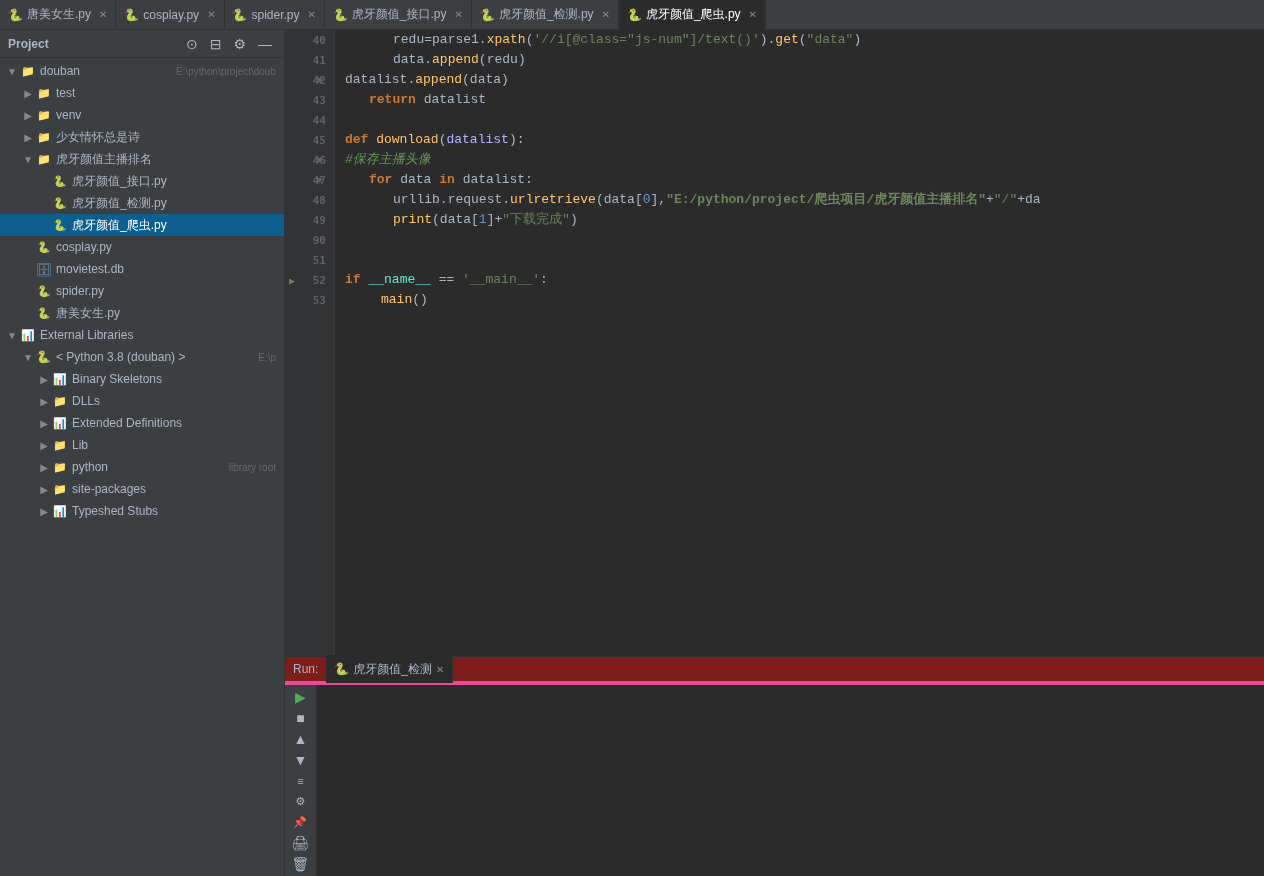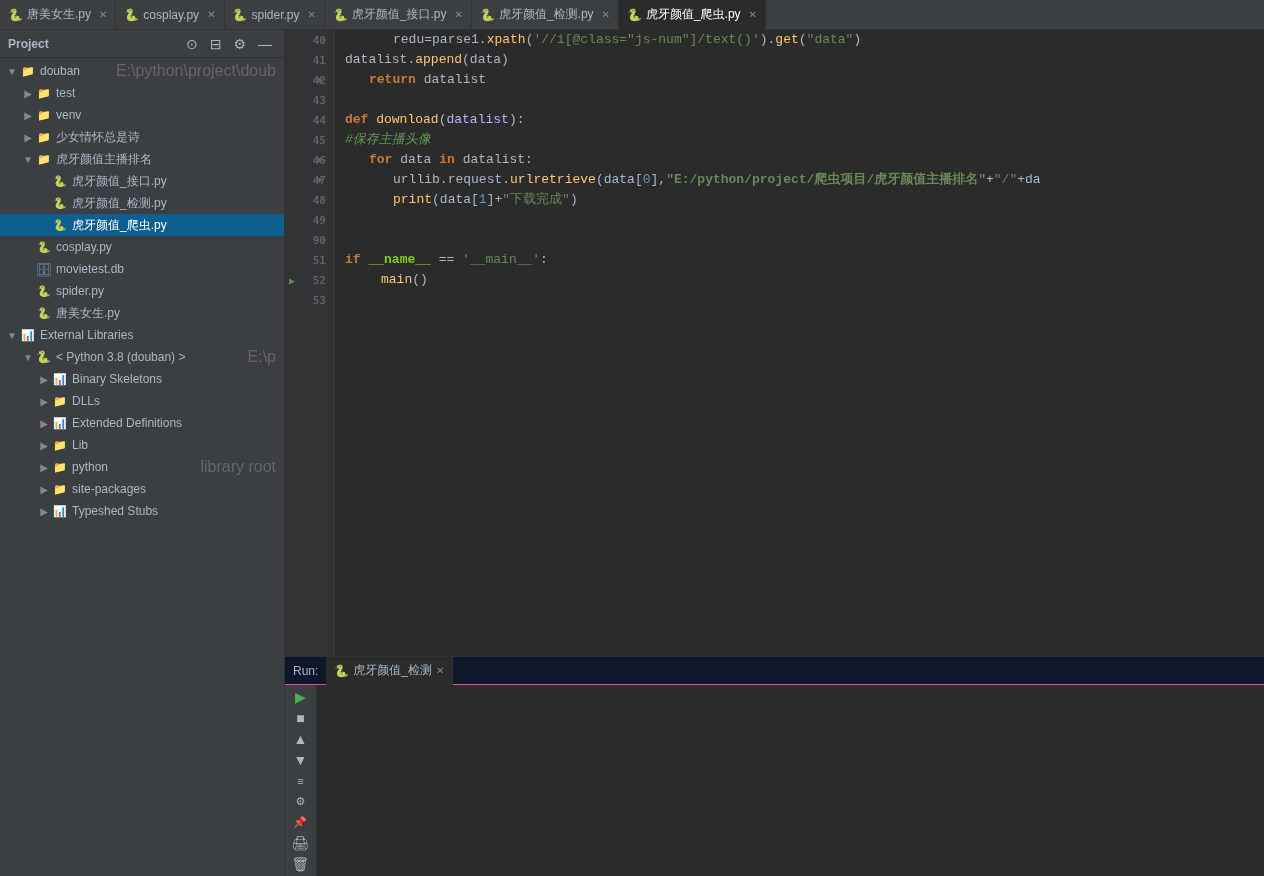--- a/index.html
+++ b/index.html
@@ -95,21 +95,21 @@
       width: 16px;
       height: 16px;
       flex-shrink: 0;
       margin-right: 4px;
       display: flex;
       align-items: center;
       justify-content: center;
       font-size: 11px;
     }
     .tree-item .item-label { flex: 1; overflow: hidden; text-overflow: ellipsis; }
-    .tree-item .item-hint { color: #666; font-size: 16px; margin-left: 4px; }
+    .tree-item .item-hint { color: #666; font-size: 10px; margin-left: 4px; }
 
     
     .indent-0 { padding-left: 4px; }
     .indent-1 { padding-left: 20px; }
     .indent-2 { padding-left: 36px; }
 
     
     .editor-area {
       flex: 1;
       display: flex;
@@ -179,37 +179,37 @@
     .kw { color: #cc7832; font-weight: bold; }
     .fn { color: #ffc66d; }
     .str { color: #6a8759; }
     .num { color: #6897bb; }
     .comment { color: #629755; font-style: italic; }
     .var { color: #a9b7c6; }
     .op { color: #a9b7c6; }
     .bracket { color: #a9b7c6; }
     .method { color: #ffc66d; }
     .param { color: #b5b5ff; }
-    .special { color: #84cc16; font-weight: bold; }
+    .special { color: #5eead4; }
     .path-str { color: #6a8759; font-weight: bold; }
 
     
     .bottom-panel {
       height: 220px;
       background: #2b2b2b;
       border-top: 1px solid #323232;
       display: flex;
       flex-direction: column;
       flex-shrink: 0;
     }
     .run-tab-bar {
       display: flex;
       align-items: center;
-      background: #0f172a;
-      border-bottom: 1px solid #ec4899;
+      background: #7f1d1d;
+      border-bottom: 4px solid #ec4899;
       height: 28px;
       padding-left: 8px;
     }
     .run-label {
       font-size: 12px;
       color: #a9b7c6;
       margin-right: 8px;
     }
     .run-tab {
       display: flex;
@@ -518,20 +518,23 @@
             <span>53</span>
           </div>
         </div>
 
         <div class="code-area">
 
           <div class="code-line">
             <span style="margin-left:48px;"><span class="var">redu</span><span class="op">=</span><span class="var">parse1</span><span class="op">.</span><span class="method">xpath</span><span class="bracket">(</span><span class="str">'//i[@class="js-num"]/text()'</span><span class="bracket">)</span><span class="op">.</span><span class="method">get</span><span class="bracket">(</span><span class="str">"data"</span><span class="bracket">)</span></span>
           </div>
 
+          <div class="code-line">
+            <span style="margin-left:48px;"><span class="var">data</span><span class="op">.</span><span class="method">append</span><span class="bracket">(</span><span class="var">redu</span><span class="bracket">)</span></span>
+          </div>
 
           <div class="code-line">
             <span style=""><span class="var">datalist</span><span class="op">.</span><span class="method">append</span><span class="bracket">(</span><span class="var">data</span><span class="bracket">)</span></span>
           </div>
 
           <div class="code-line">
             <span style="margin-left:24px;"><span class="kw">return</span> <span class="var">datalist</span></span>
           </div>
 
           <div class="code-line"></div>

